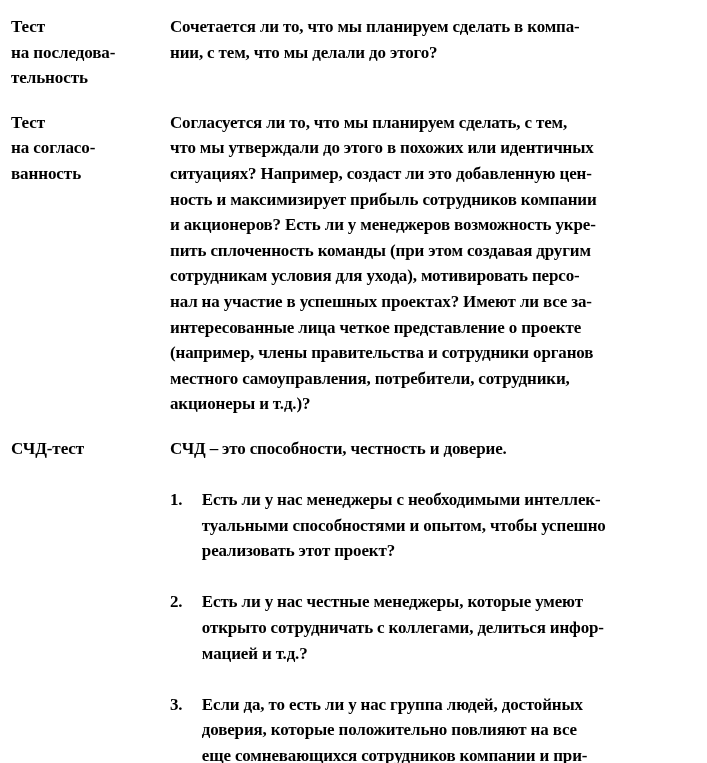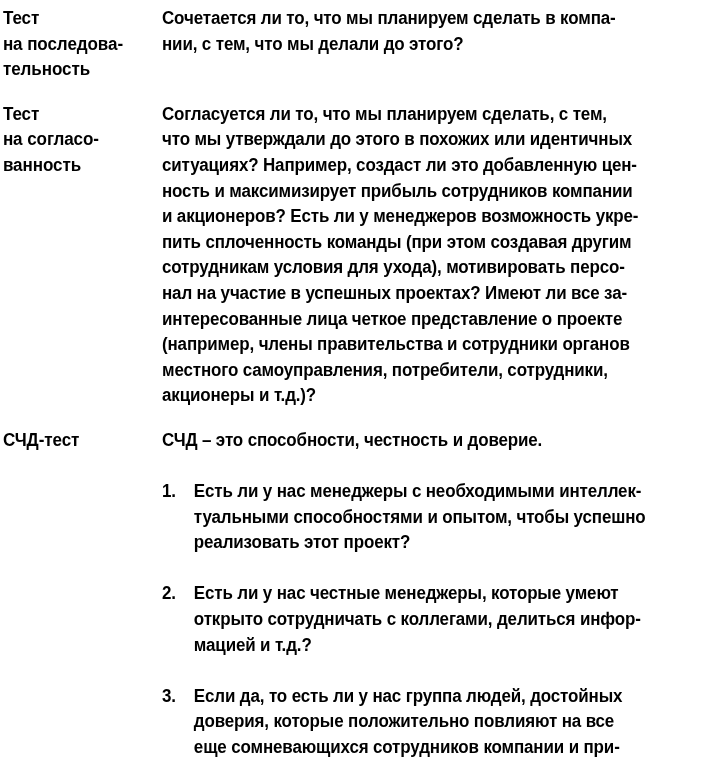--- a/index.html
+++ b/index.html
@@ -14,21 +14,22 @@
     color: #000000;
     overflow: hidden;
     -webkit-font-smoothing: antialiased;
   }
 
   .page {
     position: relative;
     width: 646px;
     height: 763px;
     box-sizing: border-box;
-    padding: 0;
+    padding: 8px;
+    font-family: Liberation Serif, serif;
   }
 
   
   .row {
     display: flex;
     align-items: flex-start;
     width: 707px;
   }
 
   .row-label {

